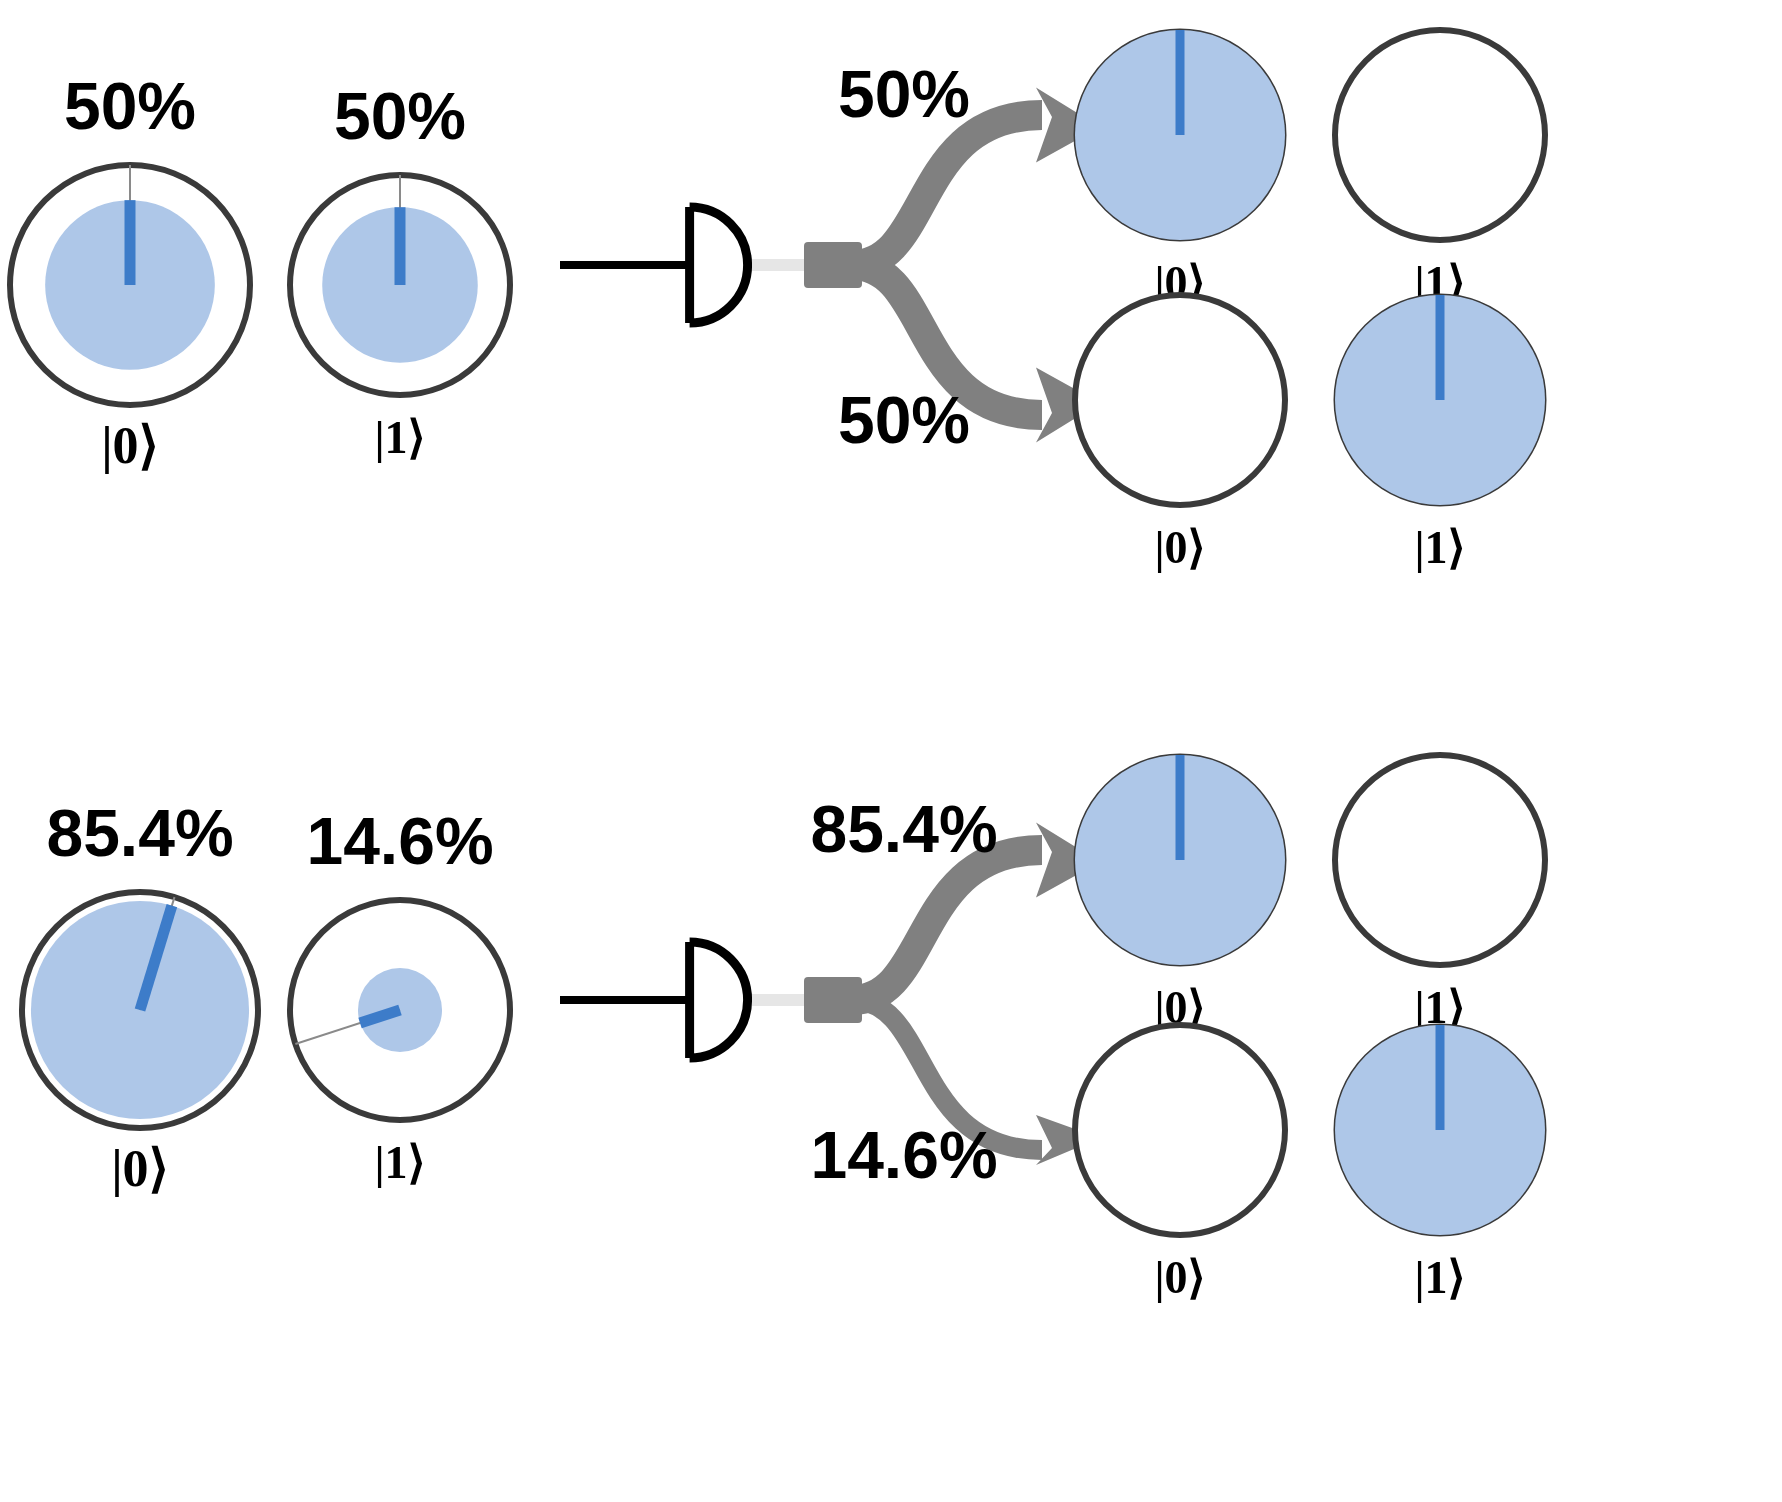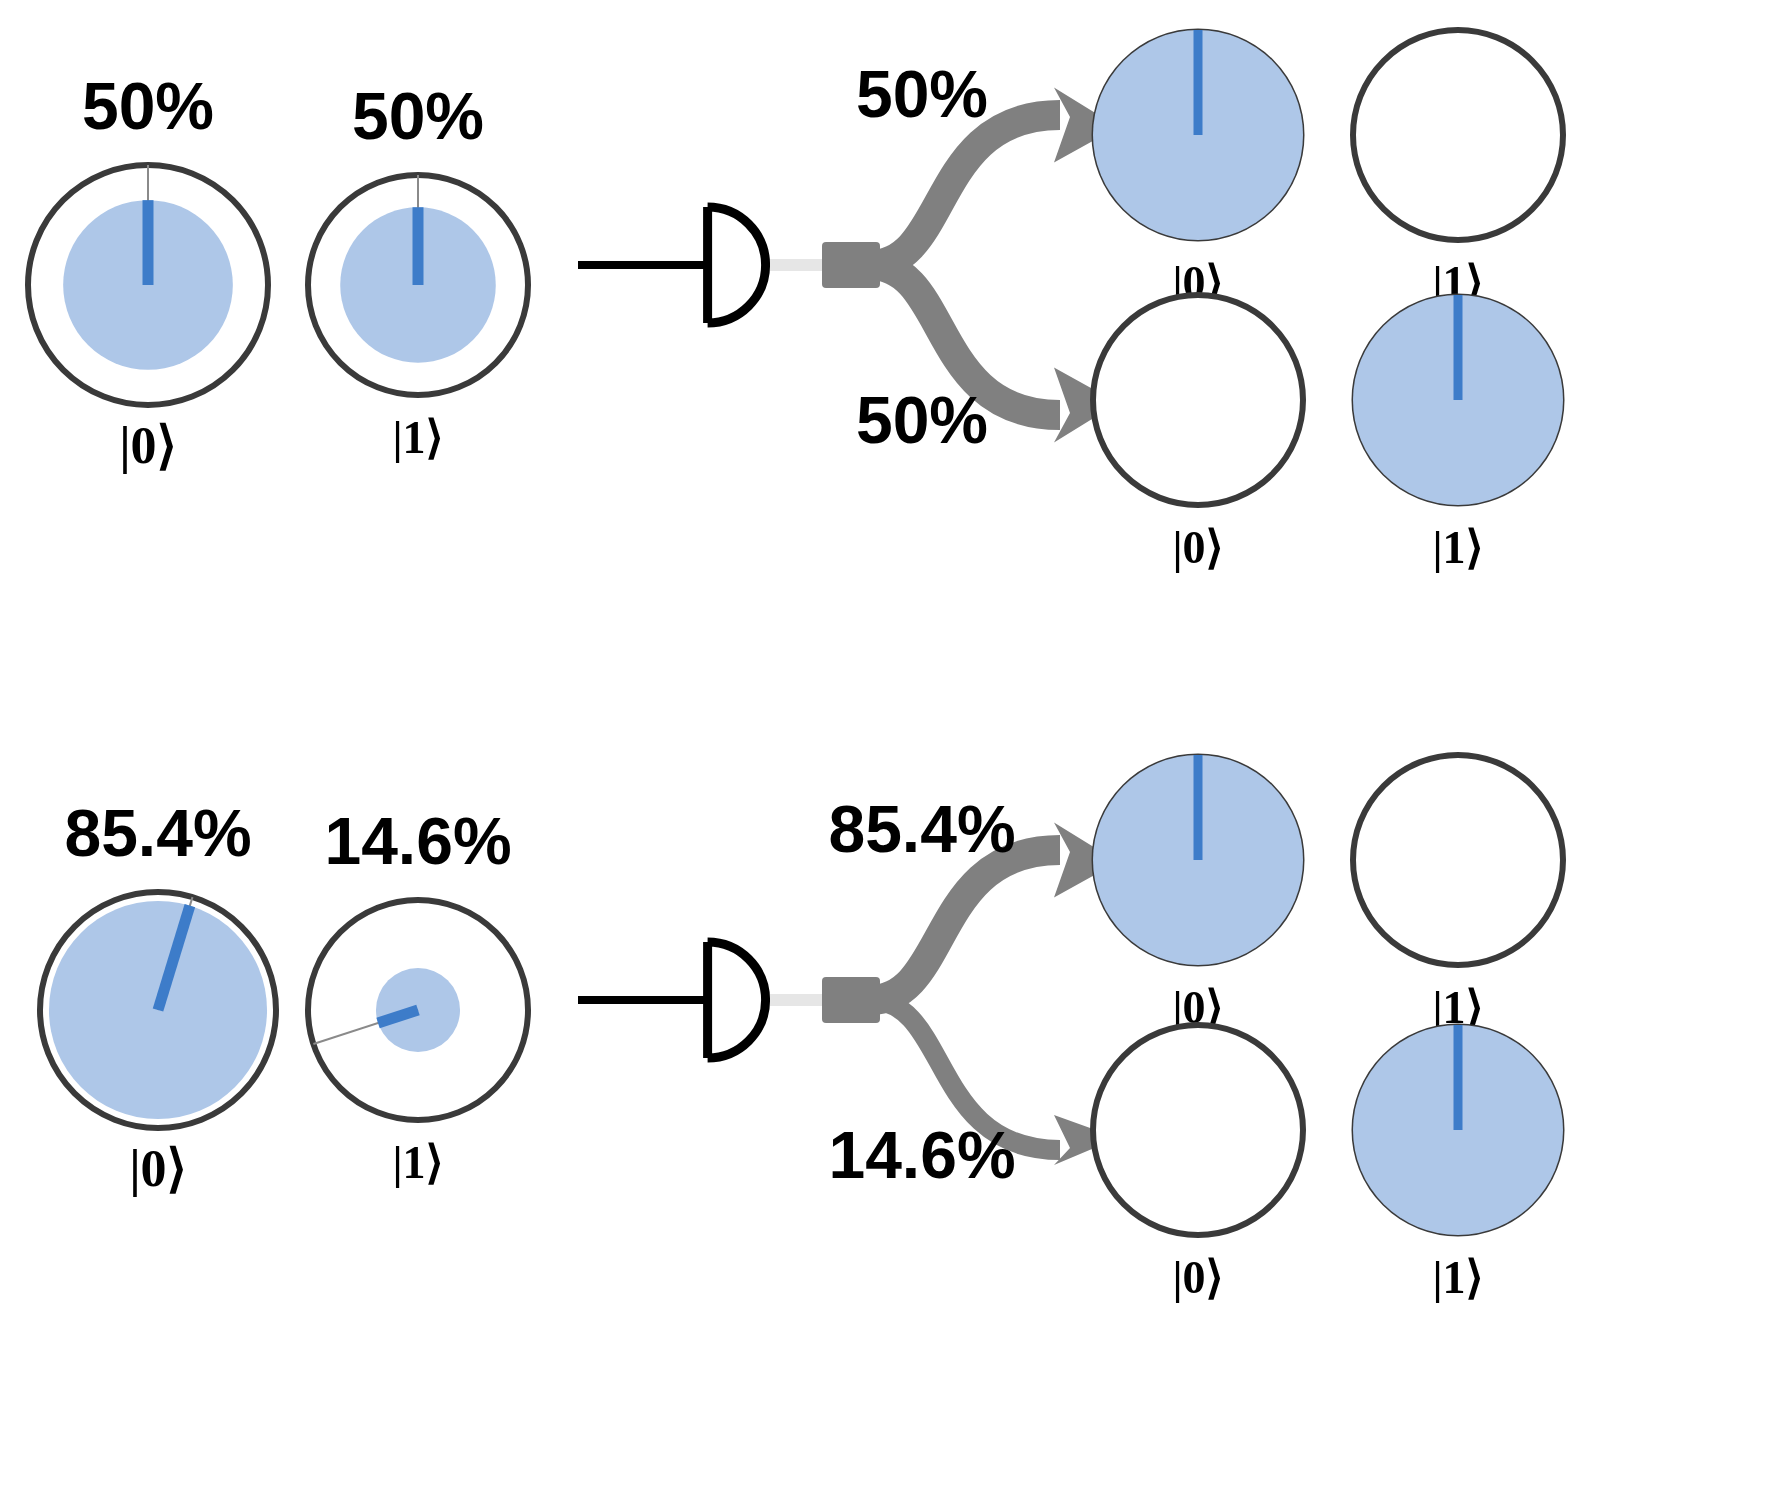--- a/index.html
+++ b/index.html
@@ -3,21 +3,21 @@
 <meta charset="utf-8">
 <title>Quantum Measurement Diagram</title>
 <style>
   html,body{margin:0;padding:0;background:#ffffff;}
   body{
     width:1782px;height:1502px;
     font-family:"Liberation Sans", sans-serif;
     overflow:hidden;
     position:relative;
   }
-  #stage{position:absolute;left:0;top:0;width:1730px;height:1502px;margin-left:18px;}
+  #stage{position:absolute;left:0;top:0;width:1730px;height:1502px;}
   svg.canvas{display:block;width:1782px;height:1502px;}
   .pct-label{
     font-family:"Liberation Sans", sans-serif;
     font-weight:bold;
     fill:#000000;
     text-anchor:middle;
     dominant-baseline:alphabetic;
   }
   .ket-label{
     font-family:"Liberation Serif", serif;

